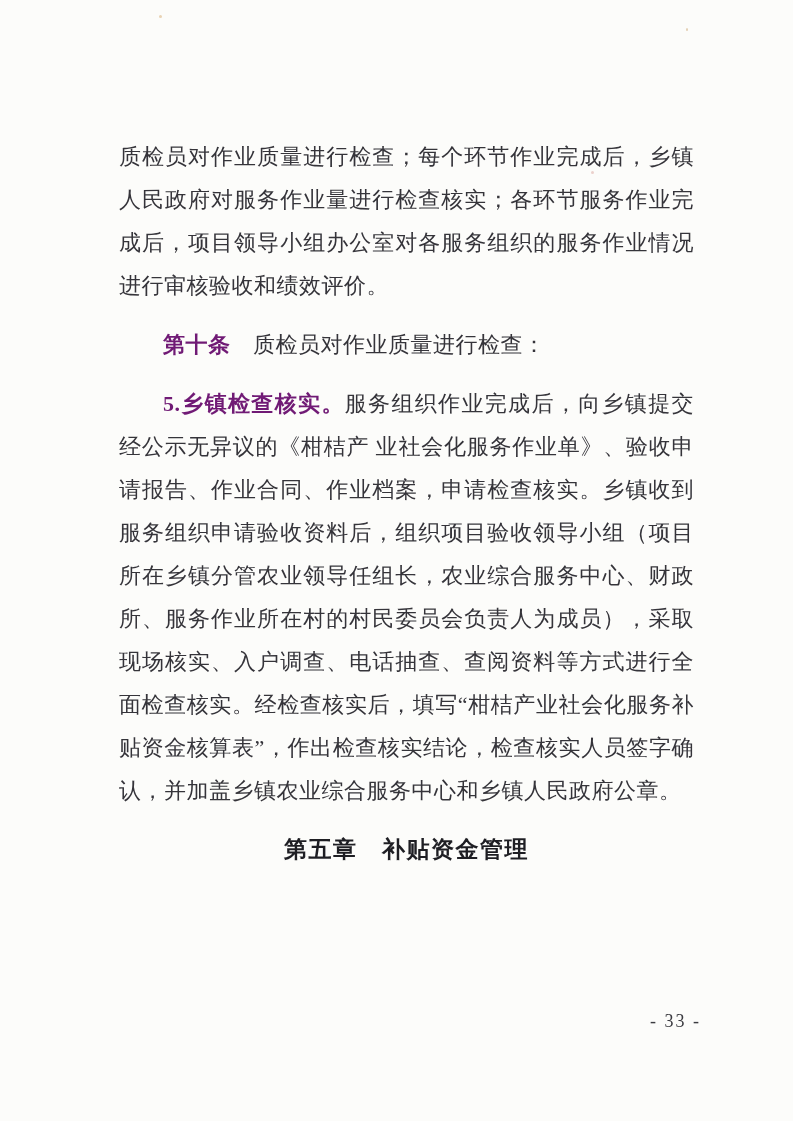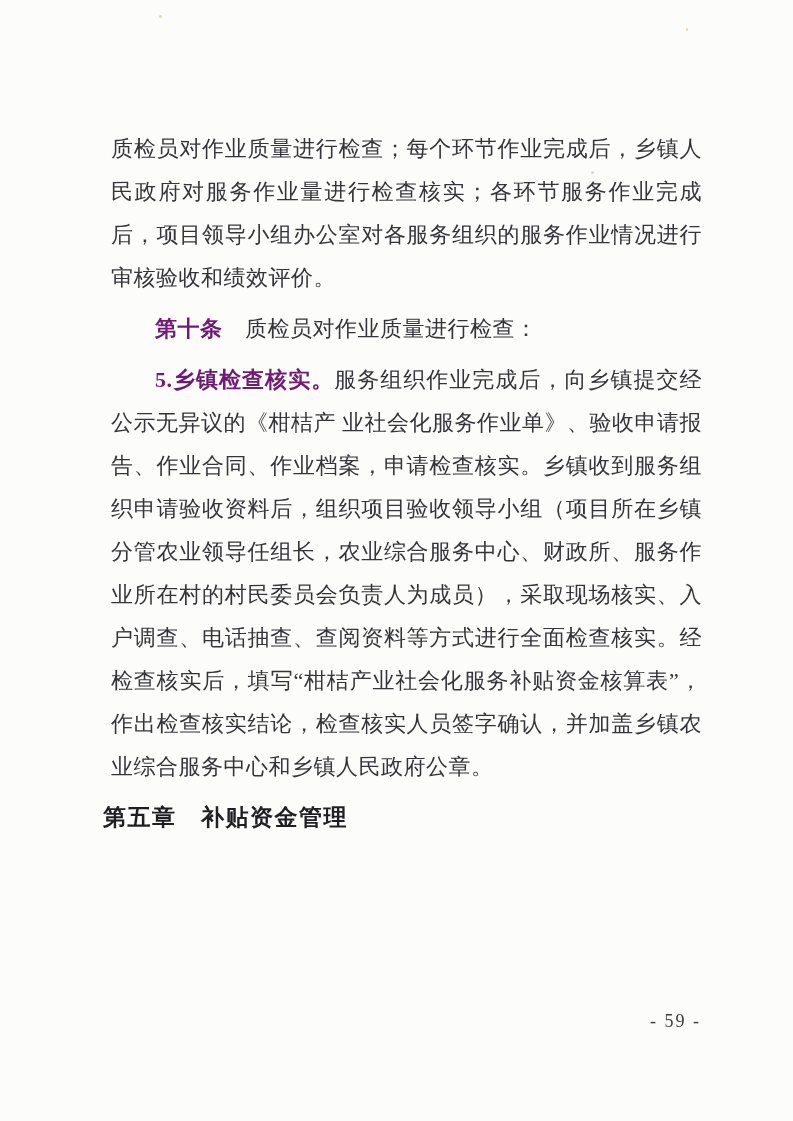--- a/index.html
+++ b/index.html
@@ -15,40 +15,41 @@
     color: #35343a;
     overflow: hidden;
   }
   .page-content {
     position: absolute;
     left: 103px;
     top: 119px;
     width: 607px;
   }
   .para {
-    margin: 8px;
+    margin: 16px;
     font-size: 22px;
     line-height: 43px;
     text-align: justify;
     text-align-last: left;
     letter-spacing: 0.5px;
   }
   .para.indent {
     text-indent: 44px;
   }
   .bold-run {
     font-weight: 700;
     color: #701a75;
     font-style: normal;
   }
   .chapter-heading {
     margin: 6px 0 0 0;
     font-size: 23px;
     line-height: 43px;
     font-weight: 700;
+    text-align: center;
     color: #1e1e23;
     letter-spacing: 1.5px;
   }
   .page-number {
     position: absolute;
     top: 1010px;
     right: 92px;
     font-size: 18px;
     line-height: 22px;
     letter-spacing: 2px;
@@ -75,13 +76,13 @@
 
   <p class="para indent"><span class="bold-run">第十条</span><span>　质检员对作业质量进行检查：</span></p>
 
   <p class="para indent"><span class="bold-run">5.乡镇检查核实。</span><span>服务组织作业完成后，向乡镇提交经公示无异议的《柑桔产 业社会化服务作业单》、验收申请报告、作业合同、作业档案，申请检查核实。乡镇收到服务组织申请验收资料后，组织项目验收领导小组（项目所在乡镇分管农业领导任组长，农业综合服务中心、财政所、服务作业所在村的村民委员会负责人为成员），采取现场核实、入户调查、电话抽查、查阅资料等方式进行全面检查核实。经检查核实后，填写“柑桔产业社会化服务补贴资金核算表”，作出检查核实结论，检查核实人员签字确认，并加盖乡镇农业综合服务中心和乡镇人民政府公章。</span></p>
 
 
   <h2 class="chapter-heading">第五章　补贴资金管理</h2>
 
 </div>
 
-<div class="page-number">- 59 -</div>
+<div class="page-number">- 33 -</div>
 
 </body></html>

